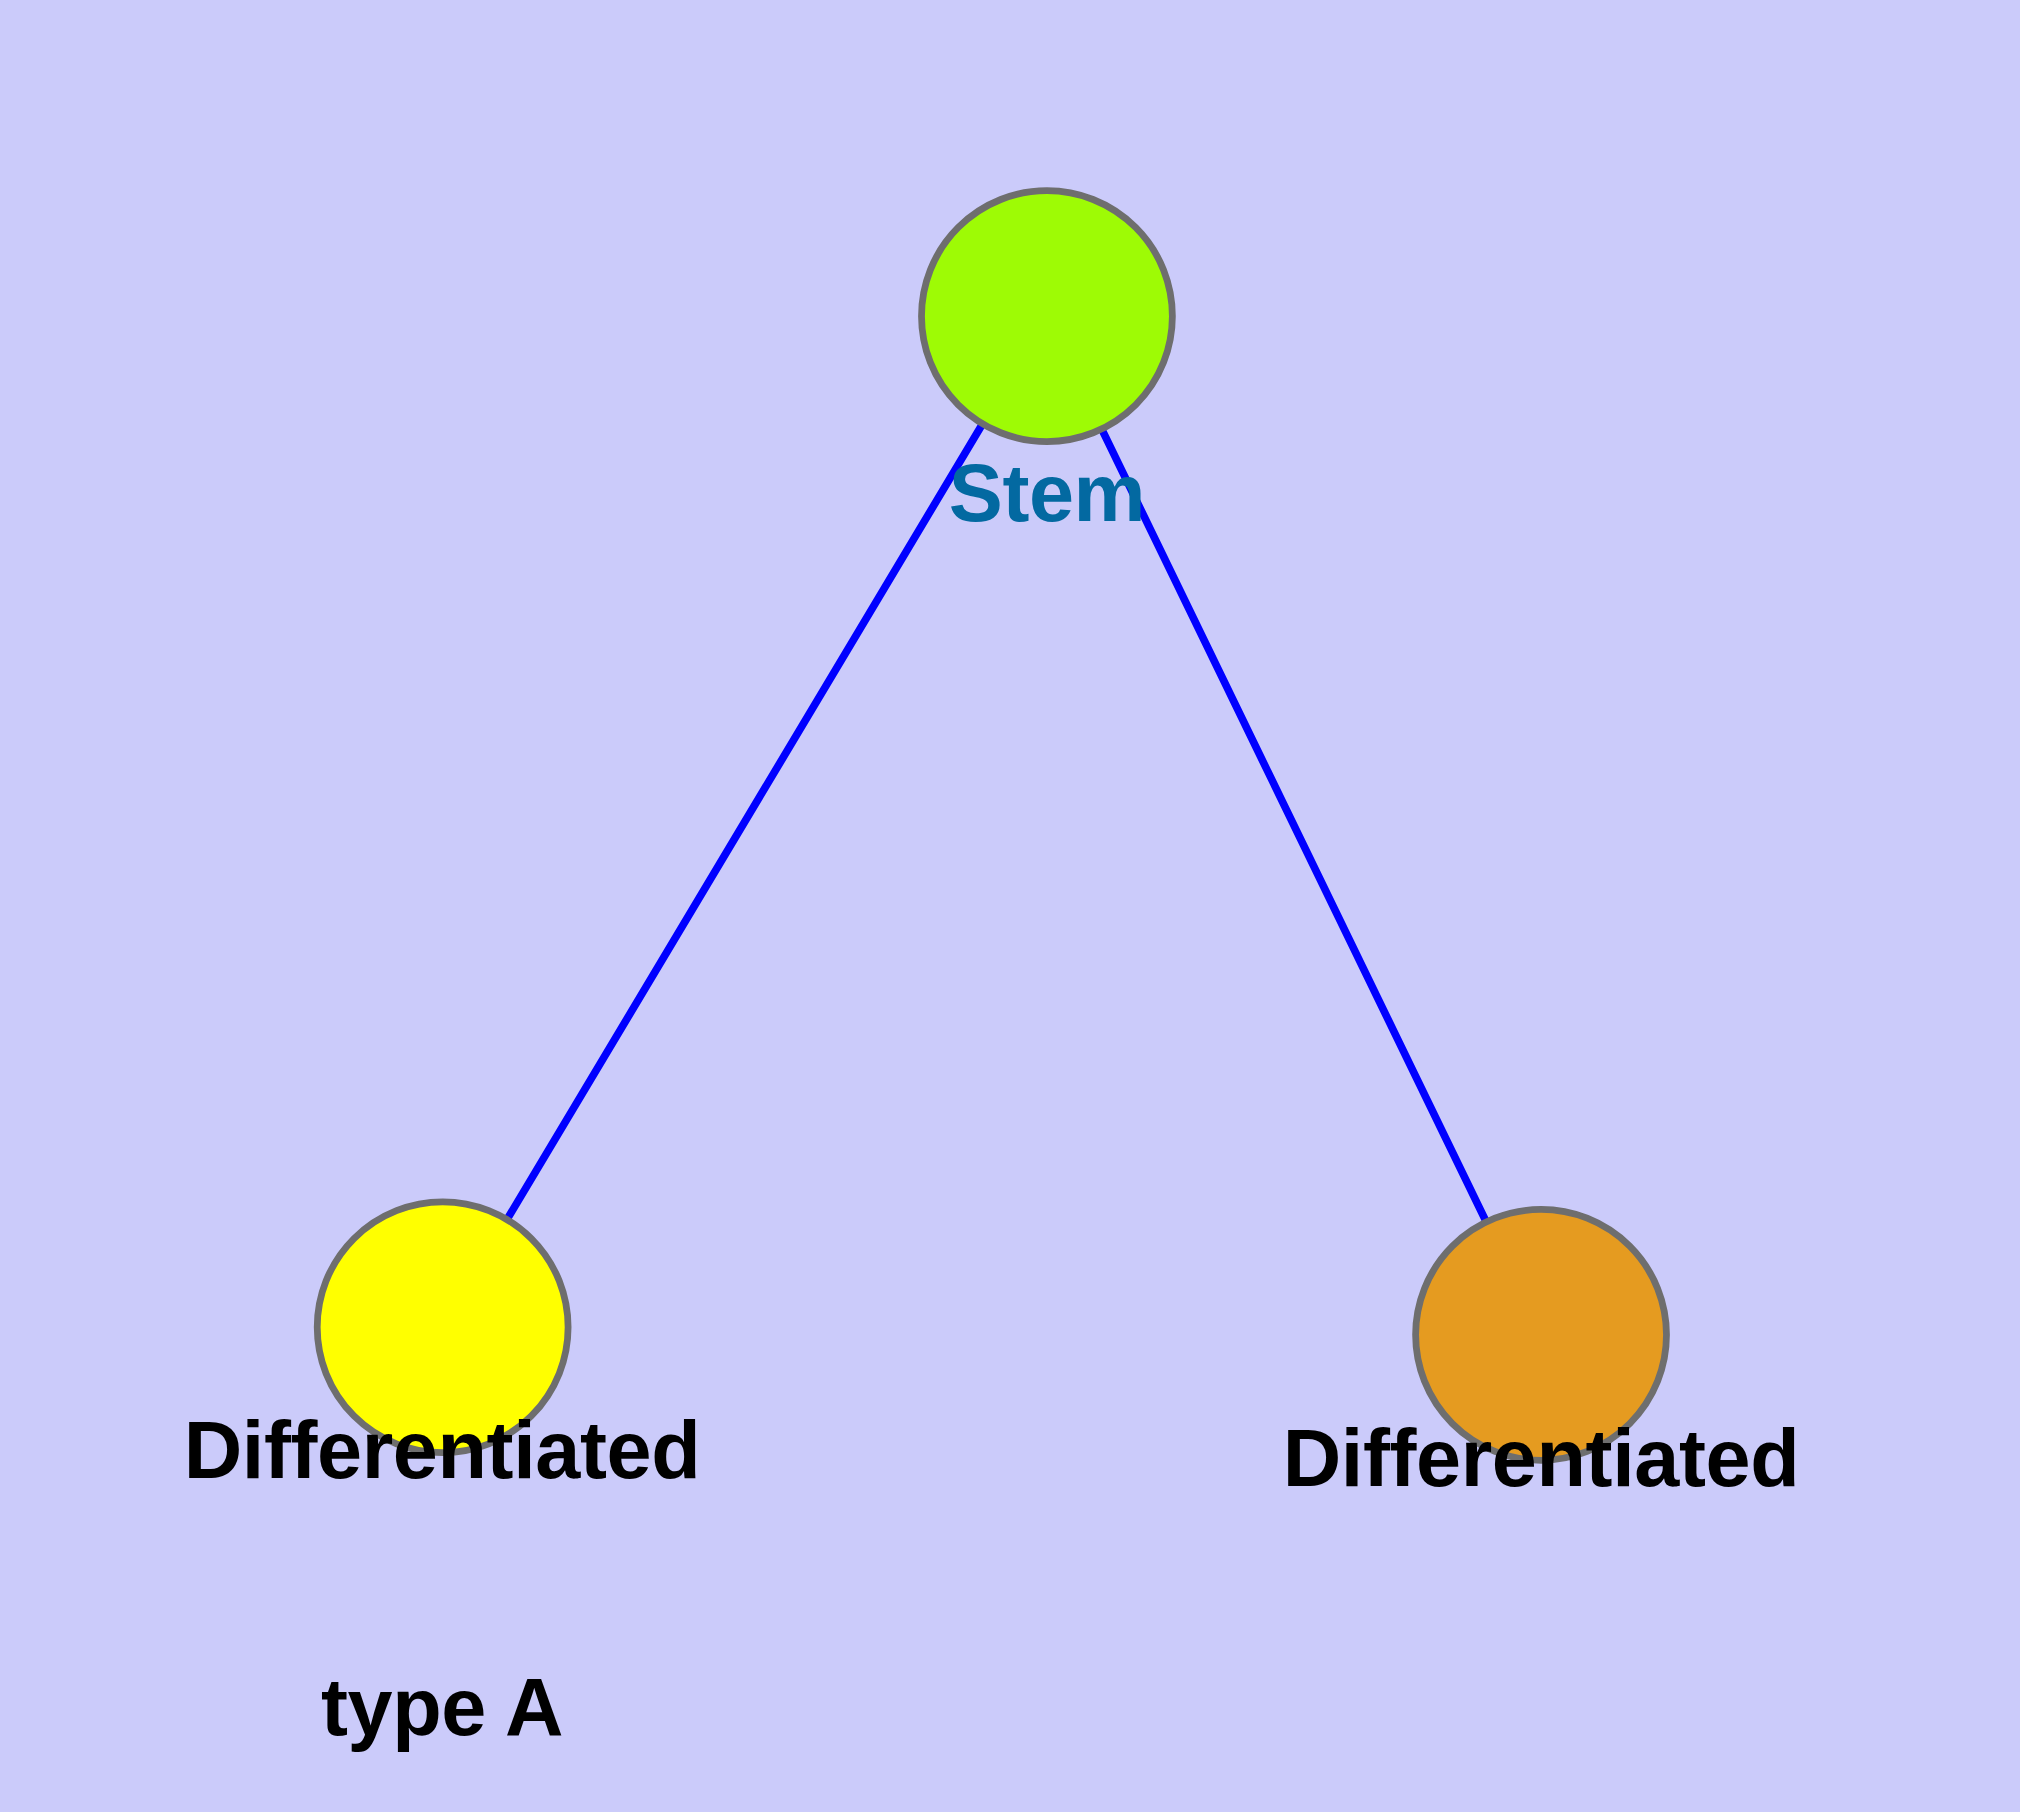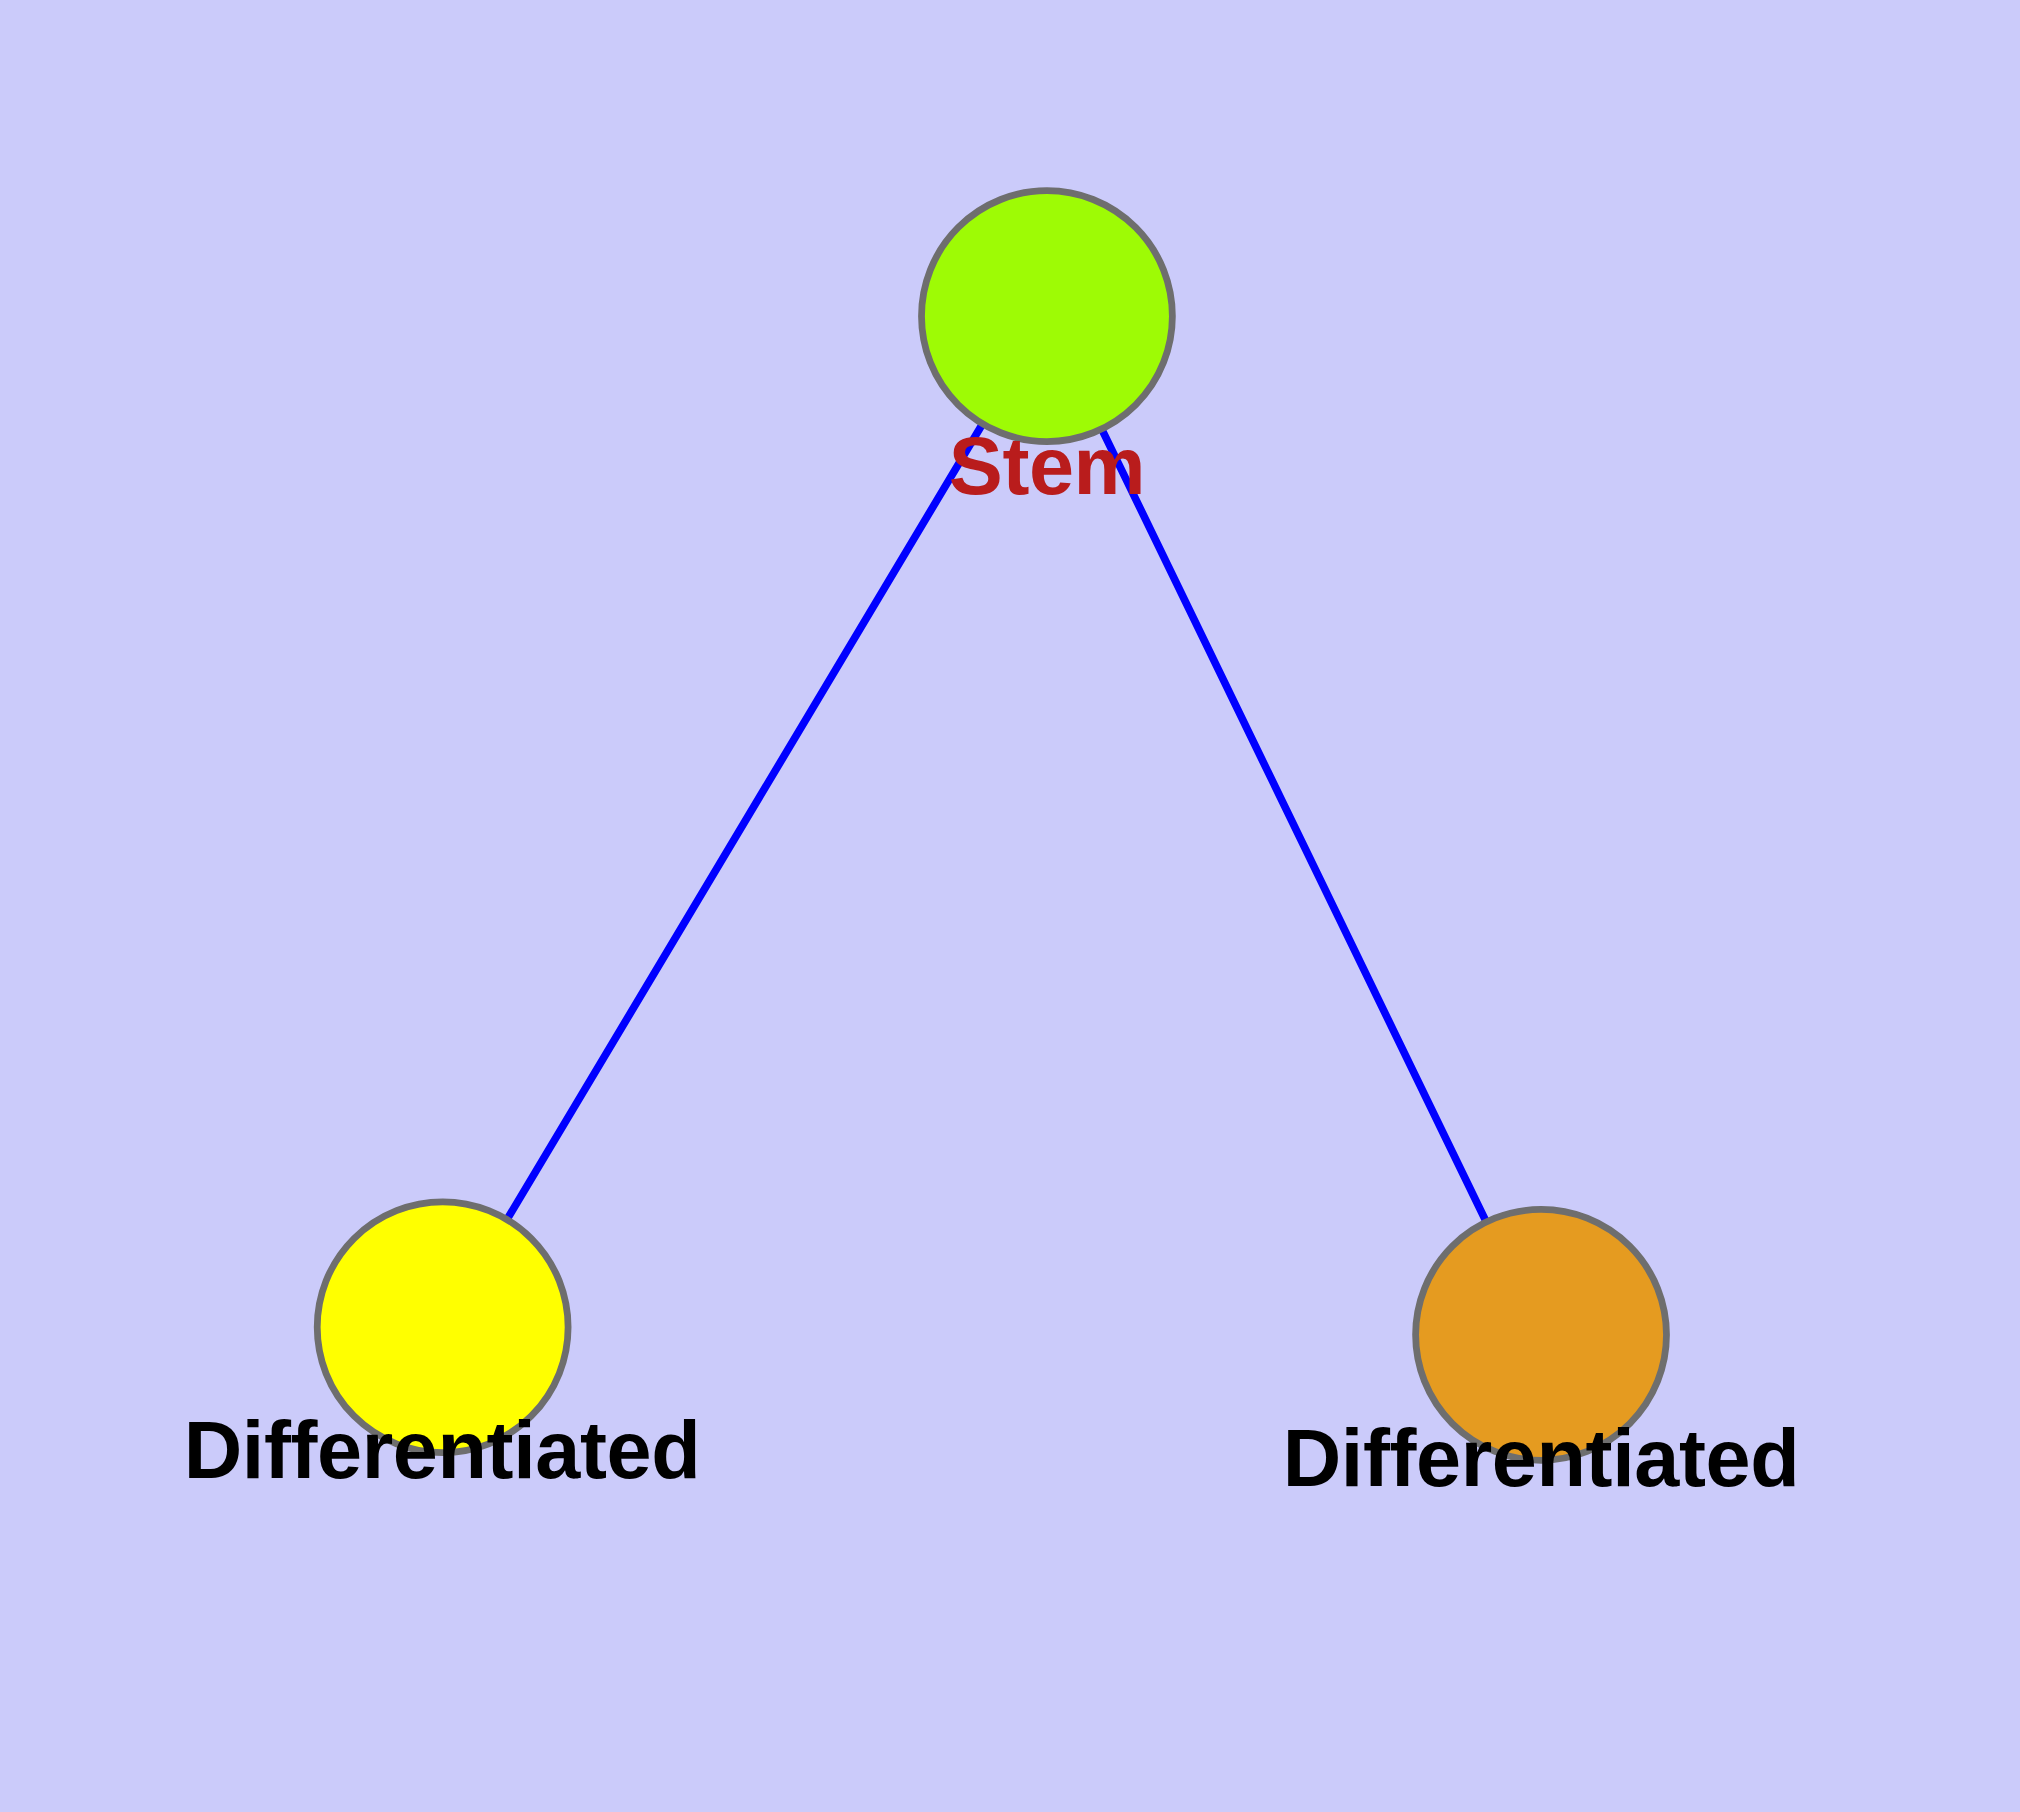--- a/index.html
+++ b/index.html
@@ -69,26 +69,27 @@
       <line id="edge-stem-diffA" x1="1235" y1="373" x2="522" y2="1566" stroke="#0000FF" stroke-width="9" stroke-linecap="round"></line>
       <line id="edge-stem-diffB" x1="1235" y1="373" x2="1818" y2="1575" stroke="#0000FF" stroke-width="9" stroke-linecap="round"></line>
     </g>
     <g id="nodes-group">
       <circle id="node-stem" cx="1235" cy="373" r="148" fill="#9EFB05" stroke="#6E6E6E" stroke-width="8"></circle>
       <circle id="node-diffA" cx="522" cy="1566" r="148" fill="#FFFF00" stroke="#6E6E6E" stroke-width="8"></circle>
       <circle id="node-diffB" cx="1818" cy="1575" r="148" fill="#E59B20" stroke="#6E6E6E" stroke-width="8"></circle>
     </g>
   </svg>
 
-  <div id="label-stem" class="node-label" style="left: 708px; top: 252px; width: 678px; color: #b91c1c;">
+  <div id="label-stem" class="node-label" style="left: 708px; top: 279px; width: 678px; color: #0369a1;">
     <div>Stem</div>
   </div>
 
   <div id="label-diffA" class="node-label" style="left: 103px; top: 1236px; width: 678px; color: rgb(0, 0, 0);">
     <div>Differentiated</div>
+    <div>type A</div>
   </div>
 
   <div id="label-diffB" class="node-label" style="left: 1202px; top: 1244px; width: 678px; color: rgb(0, 0, 0);">
     <div>Differentiated</div>
   </div>
 
 </div>
 
 
 </body></html>

